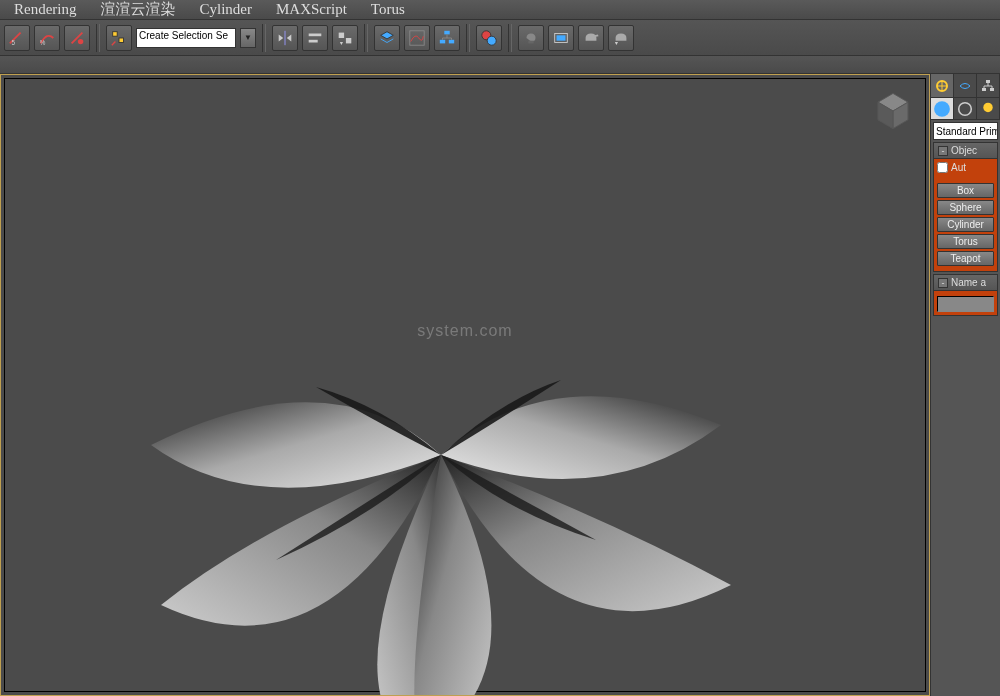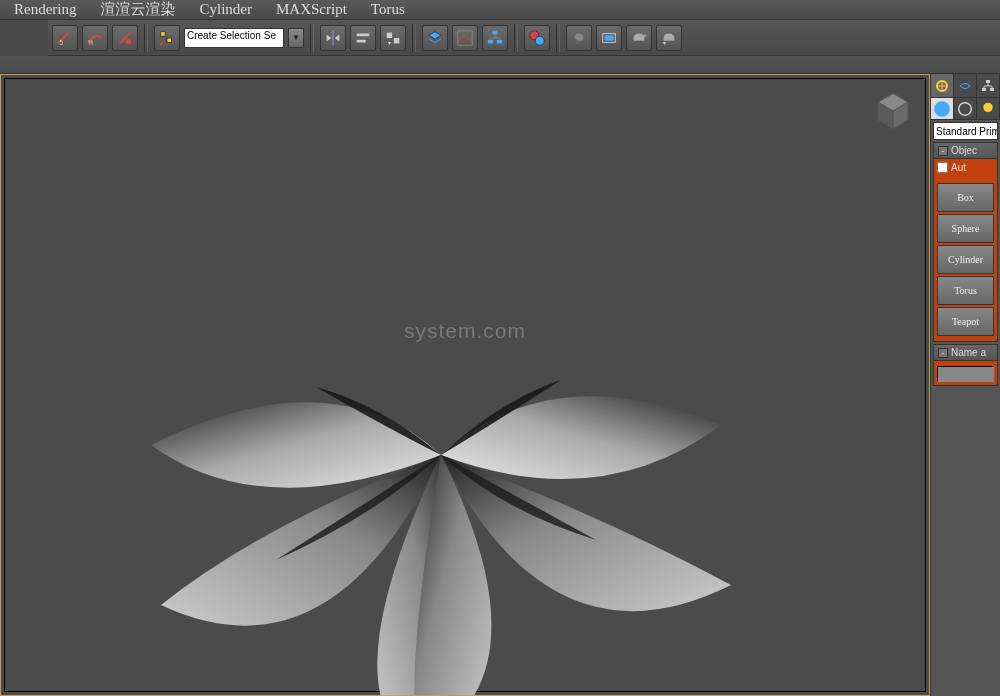--- a/index.html
+++ b/index.html
@@ -1,59 +1,59 @@
 <!DOCTYPE html>
 <html><head>
 <meta charset="utf-8">
 <style>
 * { margin: 0; padding: 0; box-sizing: border-box; font-family: "Segoe UI", Tahoma, sans-serif; }
 body { width: 1000px; height: 696px; background: #4a4a4a; overflow: hidden; position: relative; }
 
 .menubar { height: 20px; background: linear-gradient(#5a5a5a,#4a4a4a); display: flex; align-items: center; padding-left: 4px; gap: 4px; border-bottom: 1px solid #333; }
 .menubar .m { color: #ddd; font-size: 15px; padding: 2px 10px; cursor: pointer; font-family: Liberation Serif, serif; }
 
-.toolbar { height: 36px; background: linear-gradient(#555,#4a4a4a); display: flex; align-items: center; padding: 2px 4px; gap: 4px; border-bottom: 1px solid #333; margin-left: 48px; }
+.toolbar { height: 36px; background: linear-gradient(#555,#4a4a4a); display: flex; align-items: center; padding: 2px 4px; gap: 4px; border-bottom: 1px solid #333; }
 .tb-btn { width: 26px; height: 26px; background: linear-gradient(#6a6a6a,#555); border: 1px solid #333; border-radius: 2px; display: flex; align-items: center; justify-content: center; cursor: pointer; font-size: 14px; }
 .tb-btn svg { width: 18px; height: 18px; }
 .tb-sep { width: 4px; height: 28px; border-left: 1px solid #333; border-right: 1px solid #666; margin: 0 2px; }
 .tb-dropdown { width: 100px; height: 20px; background: #fff; border: 1px solid #333; font-size: 10px; padding: 1px 2px; color: #000; }
 .tb-dropdown-arrow { width: 16px; height: 20px; background: linear-gradient(#888,#666); border: 1px solid #333; display: flex; align-items: center; justify-content: center; font-size: 8px; color: #222; }
 
 .thin-bar { height: 18px; background: linear-gradient(#555,#4a4a4a); border-bottom: 1px solid #333; }
 
 .workspace { position: absolute; top: 74px; left: 0; right: 70px; bottom: 0; display: flex; }
 .viewport { flex: 1; background: #4b4b4b; position: relative; border: 1px solid #c0a050; overflow: hidden; }
 .viewport-inner { position: absolute; inset: 3px; border: 1px solid #000; }
 
 .viewcube { position: absolute; top: 14px; right: 14px; width: 44px; height: 44px; }
 .viewcube svg { width: 100%; height: 100%; }
 
 .shape { position: absolute; left: 130px; top: 240px; width: 620px; height: 440px; }
 .shape svg { width: 100%; height: 100%; }
 
 .watermark { position: absolute; left: 50%; top: 42%; transform: translate(-50%,-50%); color: #999; opacity: 0.6; pointer-events: none; text-align: left; font-family: Georgia, serif; }
 .watermark .big { font-size: 46px; font-style: italic; font-weight: bold; }
-.watermark .small { font-size: 21px; margin-top: -8px; letter-spacing: 1px; }
+.watermark .small { font-size: 16px; margin-top: -8px; letter-spacing: 1px; }
 
 .cmd-panel { position: absolute; top: 74px; right: 0; width: 70px; bottom: 0; background: #555; border-left: 1px solid #333; }
 .cmd-tabs { height: 24px; display: flex; border-bottom: 1px solid #333; background: #4a4a4a; }
 .cmd-tab { flex: 1; border-right: 1px solid #333; display: flex; align-items: center; justify-content: center; cursor: pointer; }
 .cmd-tab.active { background: #666; }
 .cmd-tab svg { width: 14px; height: 14px; }
 .cmd-sub { height: 22px; display: flex; border-bottom: 1px solid #333; background: #4a4a4a; }
 .cmd-sub .st { flex: 1; border-right: 1px solid #333; display: flex; align-items: center; justify-content: center; cursor: pointer; }
 .cmd-sub .st.active { background: #ddd; }
 
 .cmd-drop { height: 18px; background: #fff; border: 1px solid #333; margin: 2px; font-size: 10px; display: flex; align-items: center; padding: 0 2px; overflow: hidden; white-space: nowrap; }
 
 .rollout { border: 1px solid #333; margin: 2px; background: #c2410c; }
 .rollout-h { background: linear-gradient(#666,#555); color: #ddd; font-size: 10px; padding: 2px 4px; border-bottom: 1px solid #333; white-space: nowrap; overflow: hidden; }
 .rollout-h .pm { display: inline-block; width: 10px; height: 10px; background: #777; border: 1px solid #333; text-align: center; line-height: 8px; font-size: 9px; margin-right: 3px; }
 .rollout-c { padding: 3px; }
-.prim-btn { display: block; width: 100%; height: 29px; margin: 2px 0; background: linear-gradient(#888,#666); border: 1px solid #333; color: #eee; font-size: 10px; text-align: center; line-height: 13px; cursor: pointer; border-radius: 1px; font-family: Liberation Serif, serif; }
+.prim-btn { display: block; width: 100%; height: 15px; margin: 2px 0; background: linear-gradient(#888,#666); border: 1px solid #333; color: #eee; font-size: 10px; text-align: center; line-height: 13px; cursor: pointer; border-radius: 1px; }
 .chk { display: flex; align-items: center; gap: 3px; color: #ddd; font-size: 10px; margin-bottom: 10px; white-space: nowrap; overflow: hidden; }
 .chk input { width: 11px; height: 11px; }
 .name-input { width: 100%; height: 16px; background: #888; border: 1px inset #333; }
 
 </style>
 </head>
 <body>
 
 <div class="menubar">
   <div class="m">Rendering</div>

